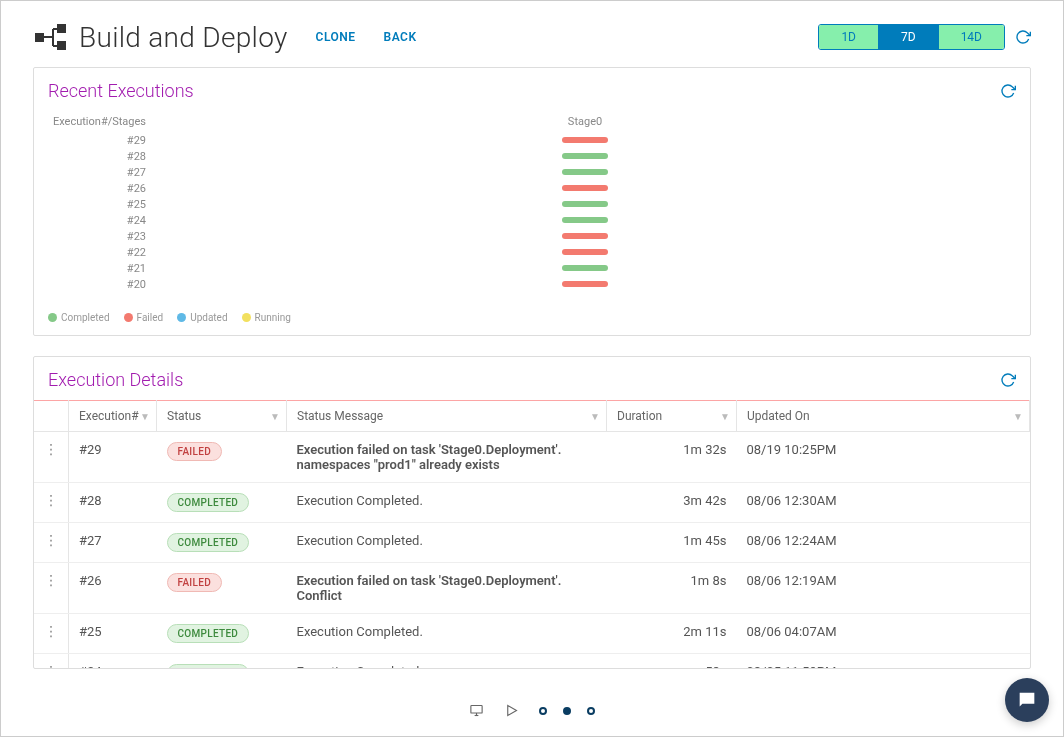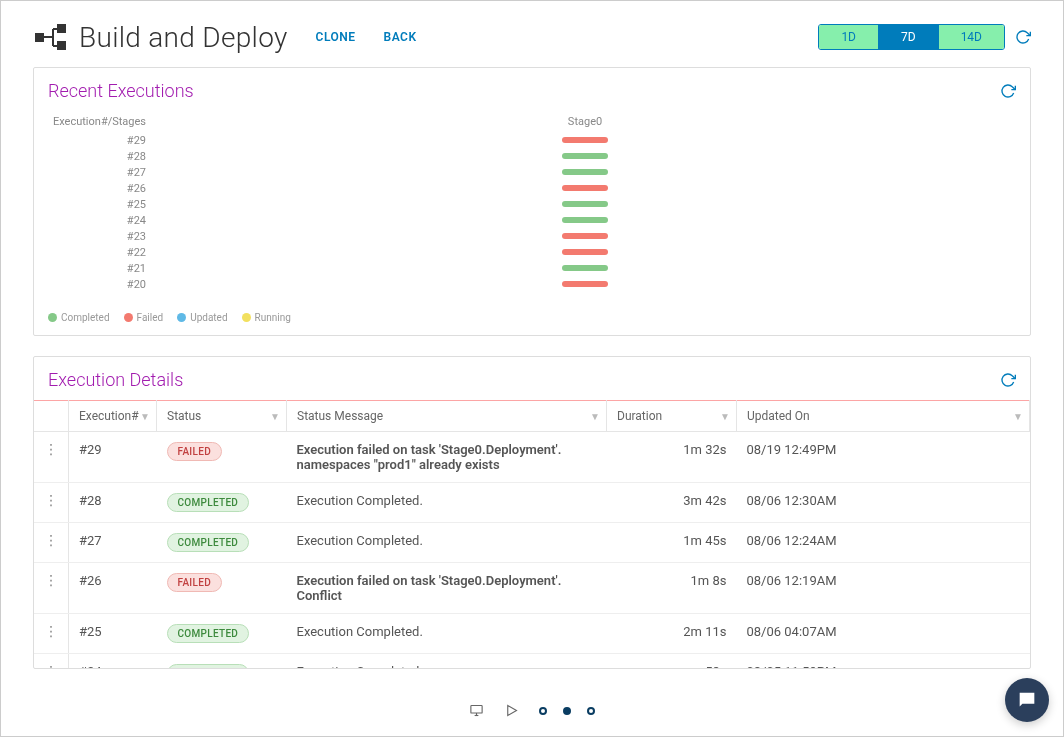--- a/index.html
+++ b/index.html
@@ -219,21 +219,21 @@
           <th class="upd-col"><span>Updated On</span><span class="filter">▼</span></th>
         </tr>
       </thead>
       <tbody id="table-body">
             <tr>
     <td class="menu-col"><span class="kebab">⋮</span></td>
     <td class="exec-col">#29</td>
     <td class="status-col"><span class="badge badge-failed">FAILED</span></td>
     <td class="msg-col bold-msg">Execution failed on task 'Stage0.Deployment'. namespaces "prod1" already exists</td>
     <td class="dur-col">1m 32s</td>
-    <td class="upd-col">08/19 12:49PM</td>
+    <td class="upd-col">08/19 10:25PM</td>
             </tr>
             <tr>
     <td class="menu-col"><span class="kebab">⋮</span></td>
     <td class="exec-col">#28</td>
     <td class="status-col"><span class="badge badge-completed">COMPLETED</span></td>
     <td class="msg-col ">Execution Completed.</td>
     <td class="dur-col">3m 42s</td>
     <td class="upd-col">08/06 12:30AM</td>
             </tr>
             <tr>

